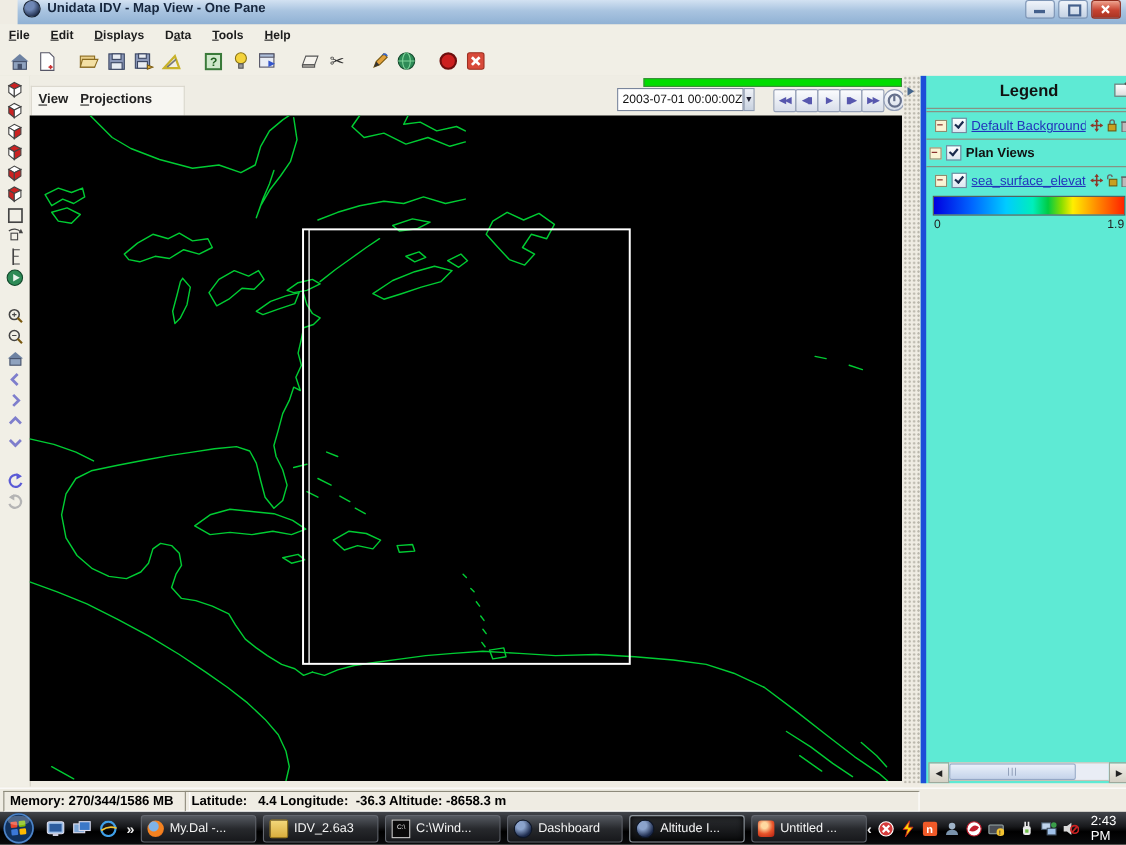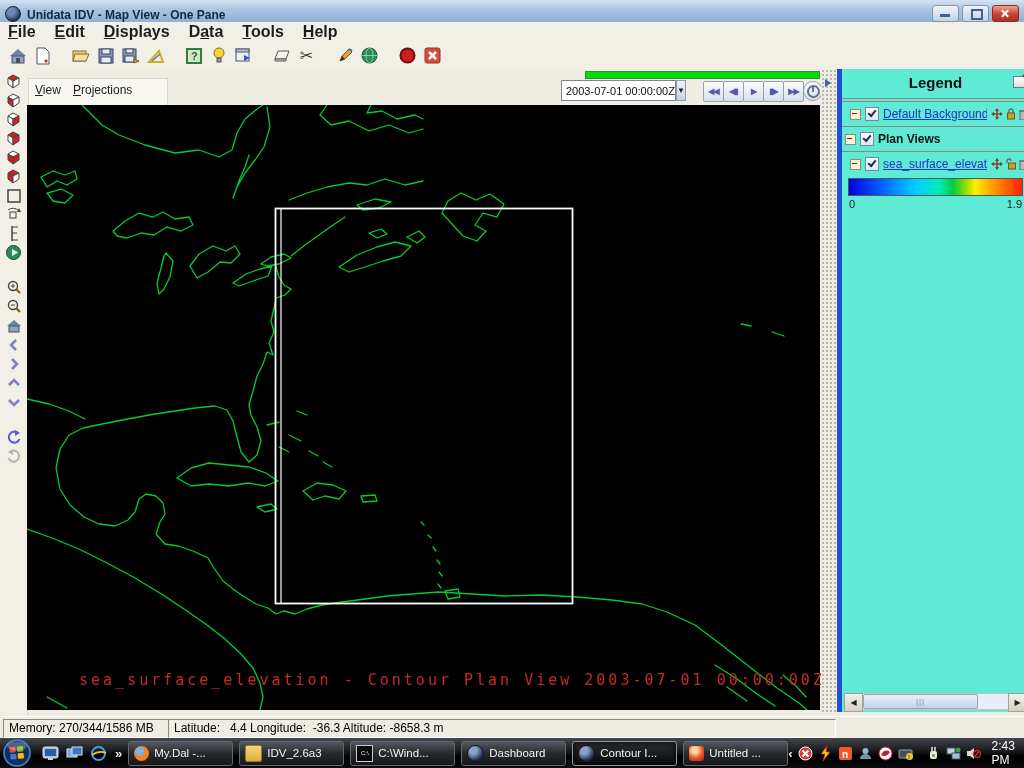--- a/index.html
+++ b/index.html
@@ -1,58 +1,58 @@
 <!DOCTYPE html>
 <html><head>
 <meta charset="utf-8">
 <style>
   html,body{margin:0;padding:0}
   body{width:1024px;height:768px;position:relative;overflow:hidden;
        font-family:"Liberation Sans",sans-serif;background:#EFECE3;}
 
   
-  .titlebar{position:absolute;left:0;top:0;right:0;height:22px;
+  .titlebar{position:absolute;left:16px;top:0;right:0;height:22px;
     background:linear-gradient(#D3E2F2,#A9C4E0 45%,#90B1D4);
-    border-bottom:1px solid #6E8CB0;display:flex;align-items:flex-end;padding:0 5px;gap:6px}
+    border-bottom:1px solid #6E8CB0;display:flex;align-items:flex-start;padding:0 5px;gap:6px}
   .app-icon{width:14px;height:14px;border-radius:50%;
     background:radial-gradient(circle at 35% 30%,#6E87B5 0 30%,#22314F 75%);
     border:1px solid #16202F}
   .title-text{font-size:12px;font-weight:bold;color:#16263D}
   .winbtns{margin-left:auto;display:flex;gap:3px}
   .wb{width:25px;height:15px;border-radius:3px;border:1px solid #7E95B5;
     background:linear-gradient(#F0F4FA,#C4D2E4);position:relative}
   .wb.close{background:linear-gradient(#EFA18C,#C74331 55%,#A83322);border-color:#8E2B1D}
   .wb .bar{position:absolute;left:7px;bottom:4px;width:10px;height:3px;background:#44608C}
   .wb .sq{position:absolute;left:8px;top:3px;width:8px;height:7px;border:2px solid #44608C}
   .wb .x1,.wb .x2{position:absolute;left:11px;top:3px;width:2px;height:9px;background:#FFF}
   .wb .x1{transform:rotate(45deg)}.wb .x2{transform:rotate(-45deg)}
 
   .menubar{position:absolute;top:22px;left:0;right:0;height:20px;background:#F1EFE6;
     display:flex;align-items:center;gap:19px;padding-left:8px;
-    font-size:16px;font-weight:bold;color:#1D1D1D}
+    font-size:11px;font-weight:bold;color:#1D1D1D}
   .menu-item{cursor:default}
   .u{text-decoration:underline}
 
   .toolbar{position:absolute;top:42px;left:0;right:0;height:27px;background:#F1EFE6;
     border-bottom:1px solid #D6D3C7;display:flex;align-items:center;padding-left:5px}
   .tbtn{width:25px;height:23px;display:flex;align-items:center;justify-content:center}
   .gap{margin-left:13px}
   .glyph{font-size:15px;color:#333}
 
   
   .left-toolbar{position:absolute;left:0;top:69px;width:27px;height:643px;background:#F1EFE6;
     border-right:1px solid #D6D3C7;display:flex;flex-direction:column;align-items:center;padding-top:3px}
   .lbtn{width:19px;height:19px;display:flex;align-items:center;justify-content:center;flex:none}
   .lgap{margin-top:16px}
 
   
   .tabstrip{position:absolute;left:27px;top:69px;width:794px;height:36px;background:#EFEDE4}
   .tab-raised{position:absolute;left:1px;top:9px;width:138px;height:26px;background:#F7F6F1;
     border:1px solid #D9D6CB;border-bottom:none}
-  .viewmenu{position:absolute;top:14px;font-size:12px;font-weight:normal;color:#222}
+  .viewmenu{position:absolute;top:14px;font-size:12px;font-weight:bold;color:#222}
   .timeprog{position:absolute;left:585px;top:71px;width:233px;height:6px;background:#00DD00;border:1px solid #3A8A3A}
   .timecombo{position:absolute;left:561px;top:80px;width:118px;height:21px;display:flex}
   .timefield{flex:1;background:#FFF;border:1px solid #7A869C;font-size:11px;color:#111;
     display:flex;align-items:center;padding-left:4px;white-space:nowrap}
   .timearrow{width:19px;background:linear-gradient(#EFF2F7,#C9D2E0);border:1px solid #8C9AB2;
     display:flex;align-items:center;justify-content:center;font-size:8px;color:#223}
   .pbtn{position:absolute;top:81px;width:19px;height:19px;background:linear-gradient(#FBFCFE,#D8DEEA);
     border:1px solid #95A0B8;border-radius:2px;display:flex;align-items:center;justify-content:center;
     font-size:8px;letter-spacing:-1px;color:#5757AE;font-weight:bold}
   .pbtn.round{border-radius:50%;width:18px;height:18px}
@@ -98,21 +98,21 @@
   .harrow{width:17px;height:17px;background:linear-gradient(#F2F0EA,#D5D1C5);border:1px solid #A5A296;
     display:flex;align-items:center;justify-content:center;font-size:8px;color:#222}
   .htrack{flex:1;background:#E9EDF5;border-top:1px solid #C5C2B6;border-bottom:1px solid #C5C2B6;position:relative}
   .hthumb{position:absolute;left:0;top:0;bottom:0;width:78%;border:1px solid #93A7C6;border-radius:2px;
     background:linear-gradient(#EAF0FA,#C4D3EA);display:flex;align-items:center;justify-content:center;
     font-size:8px;color:#7C8CA8;letter-spacing:1px}
 
   
   .statusbar{position:absolute;left:0;right:0;top:716px;height:22px;background:#EFECE3;border-top:1px solid #FFF}
   .scell{position:absolute;top:2px;height:16px;border:1px solid;border-color:#8D8A7B #FFFFFF #FFFFFF #8D8A7B;
-    font-size:12px;font-weight:normal;color:#000;padding:1px 5px 0 5px;white-space:pre;overflow:hidden}
+    font-size:12px;font-weight:bold;color:#000;padding:1px 5px 0 5px;white-space:pre;overflow:hidden}
 
   
   .taskbar{position:absolute;left:0;right:0;top:738px;height:30px;
     background:linear-gradient(#43464C,#17181B 45%,#000 60%,#0A0B0D);
     display:flex;align-items:center}
   .orb{width:30px;height:30px;margin-left:2px;flex:none}
   .ql{display:flex;align-items:center;gap:7px;margin-left:10px}
   .qli{width:17px;height:15px}
   .chev{color:#EDEDED;font-size:13px;font-weight:bold;margin-left:8px}
   .task{width:93px;height:23px;margin-left:6px;flex:none;border-radius:3px;border:1px solid #63676F;
@@ -444,21 +444,20 @@
       <path d="M714,219 724,221 M745,227 757,231"></path>
 
       <path d="M688,560 710,574 730,589 748,601 M700,582 720,596 M756,570 770,582 779,592"></path>
     </g>
 
     <g stroke="#FFFFFF" fill="none">
       <rect x="248.5" y="103.5" width="297" height="395" stroke-width="1.8"></rect>
       <line x1="254" y1="104" x2="254" y2="498" stroke-width="1.2"></line>
     </g>
   </svg>
-  <div class="annotation">sea_surface_elevation - Contour Plan View 2003-07-01 00:00:00Z</div>
 </div>
 
 <div class="splitter">
   <div class="split-arrow"></div>
 </div>
 
 <div class="legend-panel">
   <div class="legend-title">Legend</div>
   <div class="float-icon"></div>
   <div class="lrule"></div>
@@ -583,21 +582,21 @@
   <div class="task">
     <div class="ticon cmd">C:\</div>
     <span>C:\Wind...</span>
   </div>
   <div class="task">
     <div class="ticon idvi"></div>
     <span>Dashboard</span>
   </div>
   <div class="task active">
     <div class="ticon idvi"></div>
-    <span>Contour I...</span>
+    <span>Altitude I...</span>
   </div>
   <div class="task">
     <div class="ticon unti"></div>
     <span>Untitled ...</span>
   </div>
 
   <div class="tray">
     <span class="chev" style="margin-left:0">‹</span>
     <svg class="tri" viewBox="0 0 15 15">
         <circle cx="7.5" cy="7.5" r="6.5" fill="#D43C3C" stroke="#FFF"></circle>

